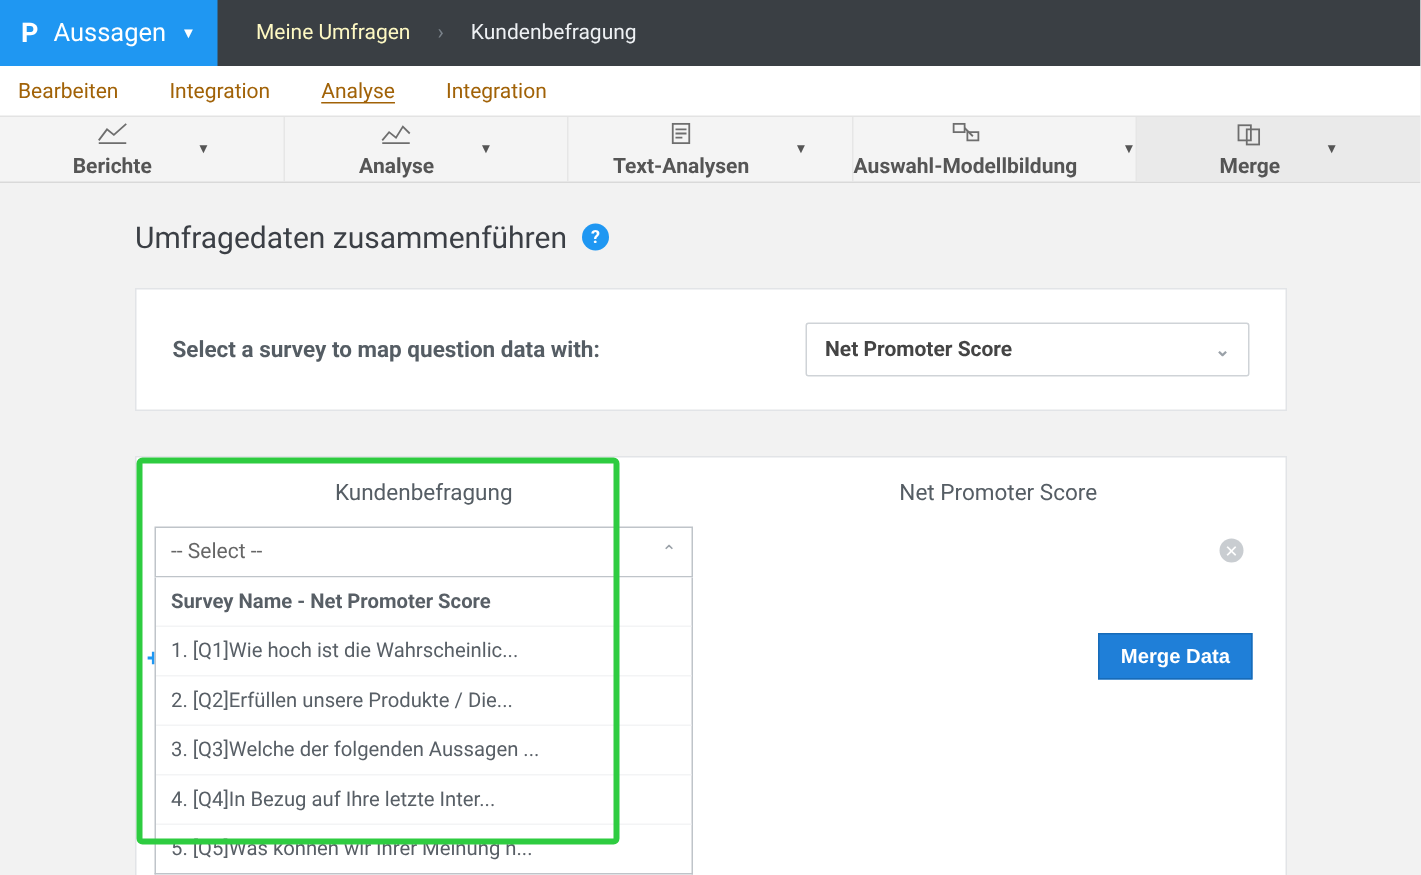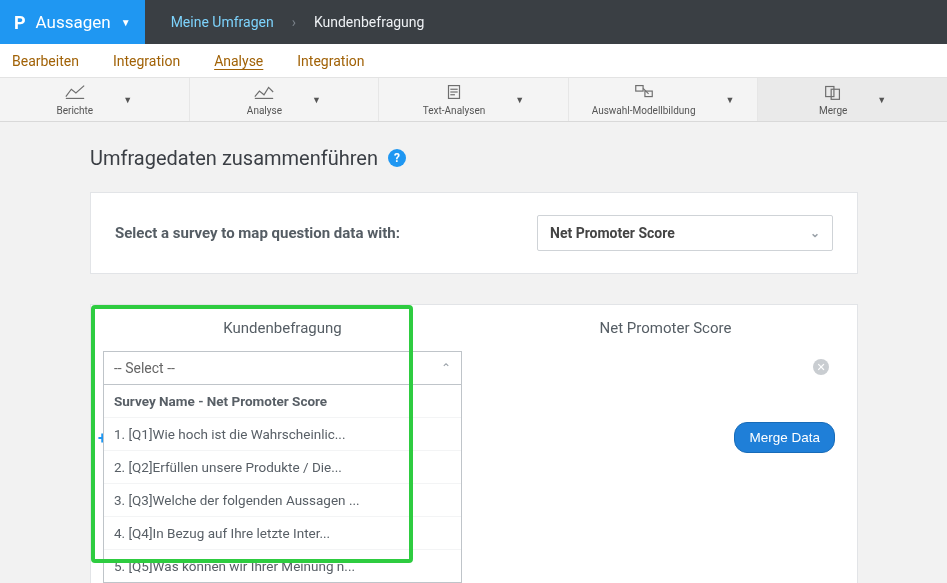--- a/index.html
+++ b/index.html
@@ -4,36 +4,36 @@
 <style>
   * { box-sizing: border-box; margin: 0; padding: 0; }
   body { font-family: -apple-system, "Segoe UI", Roboto, Arial, sans-serif; font-size: 14px; color: #333; background: #f2f2f2; width: 947px; }
   
   
   .topbar { display: flex; align-items: stretch; background: #3a3f44; height: 44px; color: #c7cdd2; }
   .brand-block { display: flex; align-items: center; background: #1f97f2; color: #fff; padding: 0 14px; gap: 10px; font-size: 17px; }
   .brand-logo { font-weight: 700; font-size: 18px; }
   .brand-caret { font-size: 10px; }
   .crumbs { display: flex; align-items: center; gap: 18px; padding-left: 26px; }
-  .crumb-link { color: #7dd3fc; }
+  .crumb-link { color: #fef9c3; }
   .crumb-sep { color: #7a828a; font-size: 14px; }
   .crumb-active { color: #eef1f4; }
 
   
   .tabs { display: flex; align-items: center; background: #ffffff; border-bottom: 1px solid #e3e3e3; height: 34px; padding: 0 8px; gap: 26px; }
   .tab { color: #a16207; font-size: 14px; padding: 6px 4px; }
   .tab.active { text-decoration: underline; text-underline-offset: 3px; }
 
   
   .toolbar { display: flex; background: #f4f4f4; border-bottom: 1px solid #d9d9d9; height: 44px; }
   .tool-group { flex: 1; display: flex; align-items: center; justify-content: center; position: relative; border-right: 1px solid #e6e6e6; gap: 0; }
   .tool-group:last-child { border-right: none; }
   .tool-group.active { background: #eaeaea; }
   .tool-main { display: flex; flex-direction: column; align-items: center; gap: 1px; color: #666; }
-  .tool-label { font-size: 10px; color: #555; }
+  .tool-label { font-size: 14px; color: #555; font-weight: bold; }
   .tool-caret { font-size: 9px; color: #555; margin-left: 30px; }
   .tool-icon svg { width: 22px; height: 18px; stroke: #6e6e6e; fill: none; stroke-width: 1.3; }
 
   
   .page { padding: 24px 0 40px 90px; width: 858px; background: #f2f2f2; }
   .page-title-row { display: flex; align-items: center; gap: 10px; margin-bottom: 22px; }
   .page-title { font-size: 20px; font-weight: 400; color: #3b3f45; }
   .help-icon { width: 18px; height: 18px; border-radius: 50%; background: #1f97f2; color: #fff; display: inline-flex; align-items: center; justify-content: center; font-size: 12px; font-weight: 700; }
 
   .panel { background: #fff; border: 1px solid #e2e4e7; padding: 22px 24px; margin-bottom: 30px; display: flex; align-items: center; font-weight: bold; }
@@ -59,21 +59,21 @@
   .dd-item:last-child { border-bottom: none; }
   .dd-item.header-item { font-weight: 700; }
 
   .right-area { width: 50%; padding: 0 28px 20px 12px; display: flex; align-items: flex-start; justify-content: flex-end; }
   .remove-circle { width: 16px; height: 16px; border-radius: 50%; background: #c9cdd1; color: #fff; display: inline-flex; align-items: center; justify-content: center; font-size: 11px; margin-top: 8px; }
 
   .row2 { display: flex; }
   .plus-link { color: #1f97f2; font-size: 16px; font-weight: 700; position: absolute; left: 7px; top: 124px; z-index: 0; }
 
   .merge-btn-row { display: flex; justify-content: flex-end; padding: 0 10px 10px 0; position: absolute; right: 12px; top: 117px; }
-  .merge-btn { background: #1f7fd8; color: #fff; border: 1px solid #176bb8; border-radius: 13px; padding: 7px 14px; font-size: 13.5px; cursor: pointer; }
+  .merge-btn { background: #1f7fd8; color: #fff; border: 1px solid #176bb8; border-radius: 0; padding: 7px 14px; font-size: 13.5px; cursor: pointer; font-weight: bold; }
 </style>
 </head>
 <body>
 
 <div class="topbar">
   <div class="brand-block">
     <span class="brand-logo">P</span>
     <span>Aussagen</span>
     <span class="brand-caret">▼</span>
   </div>

